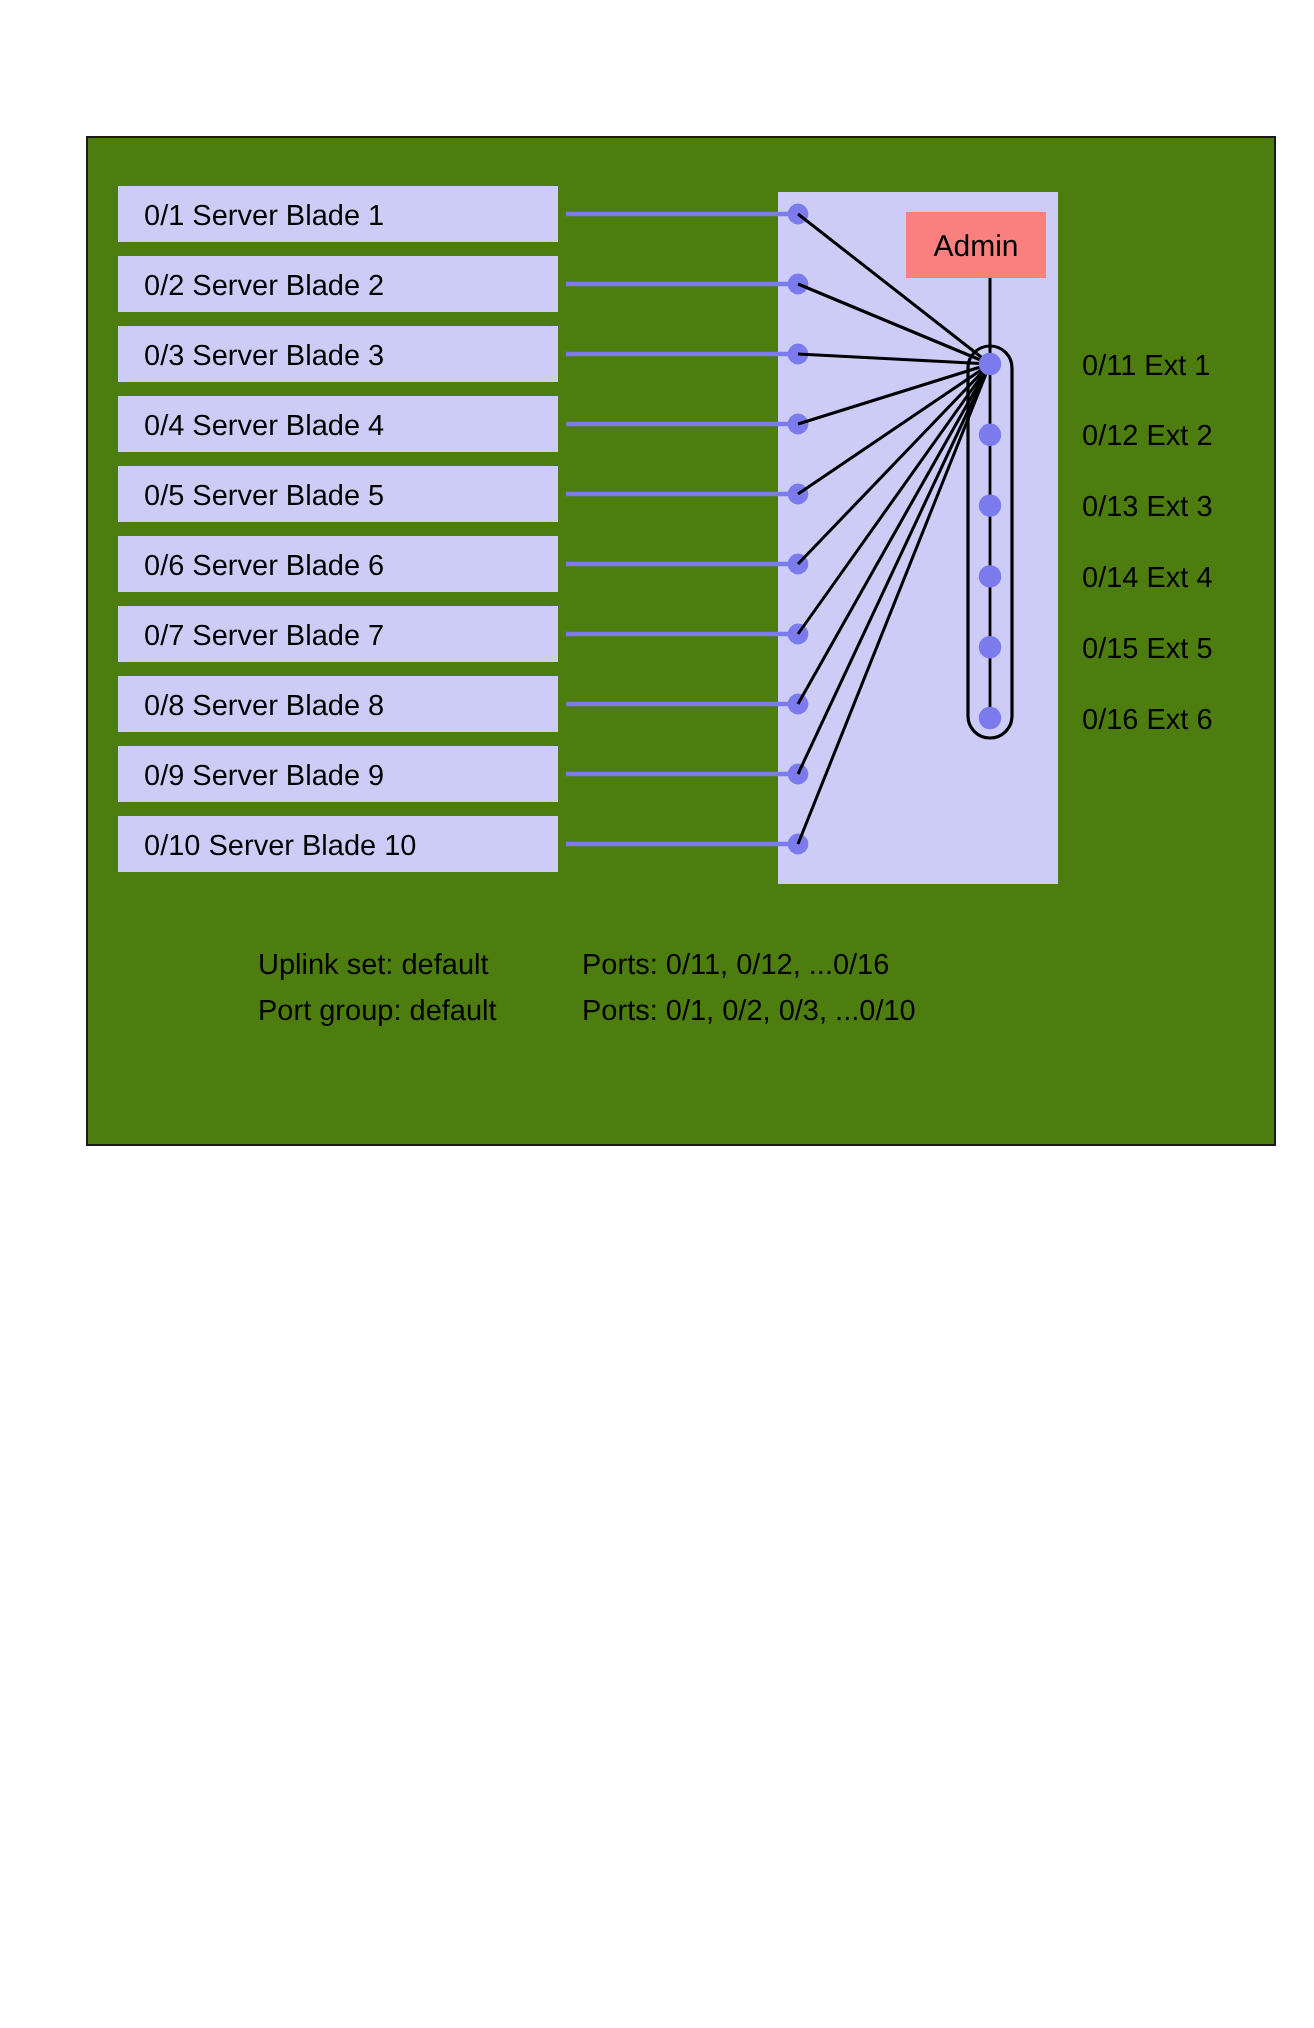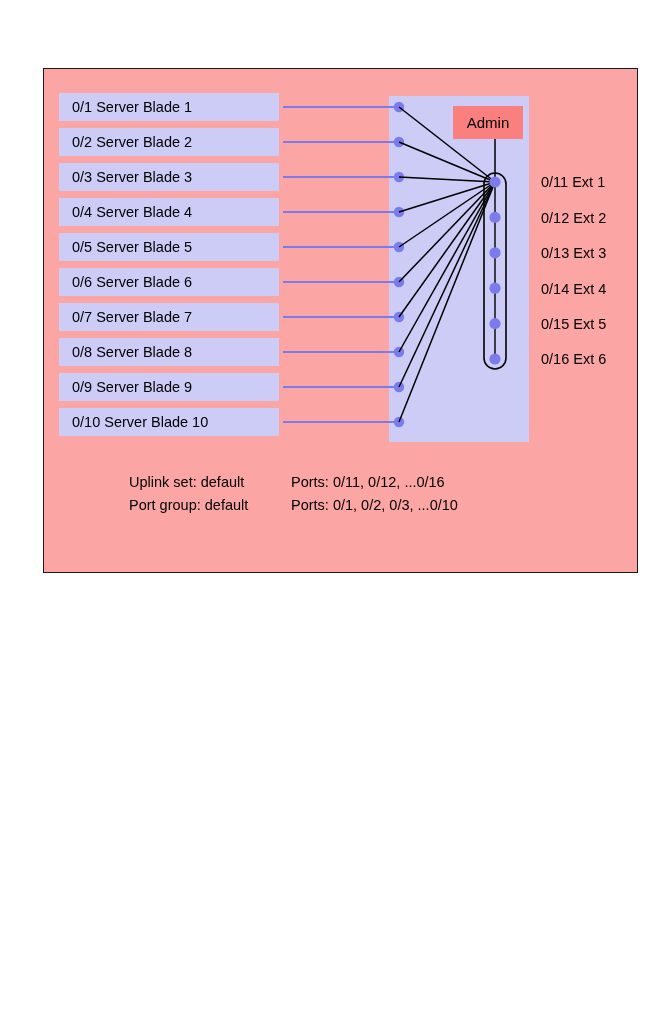--- a/index.html
+++ b/index.html
@@ -14,21 +14,21 @@
     font-family: "Liberation Sans", sans-serif;
     overflow: hidden;
   }
   #figure-frame {
     position: absolute;
     left: 43px;
     top: 68px;
     width: 595px;
     height: 505px;
     border: 1.5px solid #1a1a1a;
-    background: #fca5a5;
+    background: #4d7c0f;
     box-sizing: border-box;
   }
   #diagram-svg {
     position: absolute;
     left: 0;
     top: 0;
     width: 595px;
     height: 505px;
   }
   .blade-label-text,

